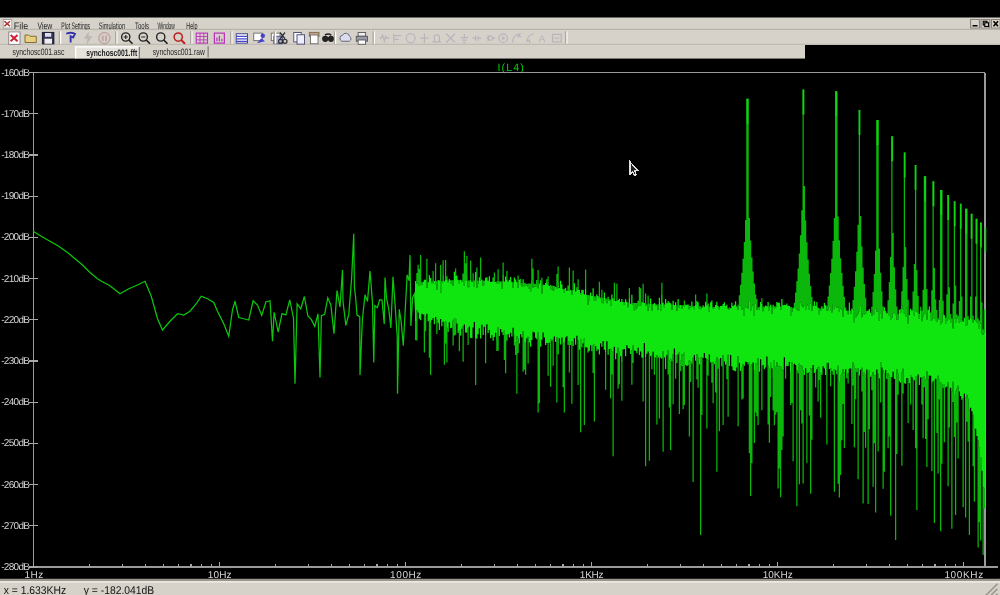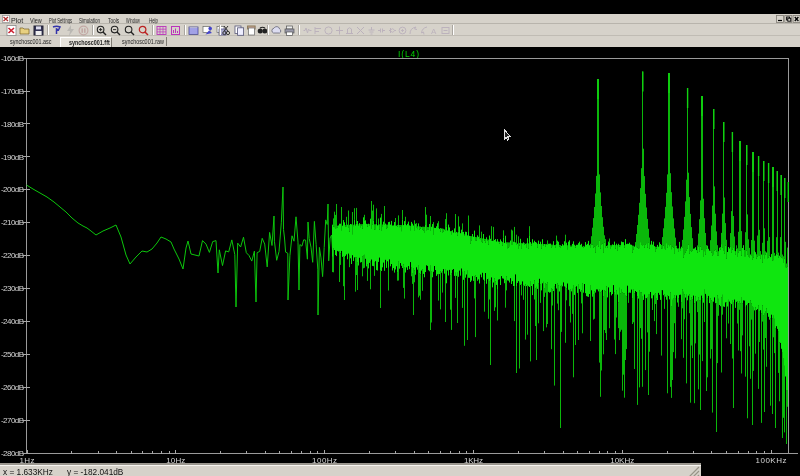--- a/index.html
+++ b/index.html
@@ -12,41 +12,41 @@
   white-space:nowrap; letter-spacing:0.1px;}
 #menu { position:absolute; left:0; top:14px; width:800px; height:10px; background:#d6d2ca;
   border-bottom:1px solid #b8b4ac; }
 .mi { position:absolute; top:1.5px; font-size:7.5px; color:#242424; transform:scaleX(0.8);
   transform-origin:left; white-space:nowrap; }
 #tbar { position:absolute; left:0; top:24px; width:800px; height:12px; background:#d6d2ca;
   border-bottom:1px solid #c0bcb4; }
 .ti { position:absolute; top:1px; width:11px; height:11px; }
 .ti svg { width:11px; height:11px; display:block; }
 .sep { position:absolute; top:1px; width:1px; height:10px; background:#aaa6a0; box-shadow:1px 0 0 #fff; }
-#tabs { position:absolute; left:0; top:36px; width:800px; height:11px; background:#d6d2ca; }
+#tabs { position:absolute; left:0; top:36px; width:644px; height:11px; background:#d6d2ca; }
 .tab { position:absolute; top:1px; height:10px; font-size:7.5px; color:#222;
   text-align:center; line-height:10px; white-space:nowrap; }
 .tab span { display:inline-block; transform:scaleX(0.72); transform-origin:center; }
 #plotwrap { position:absolute; left:0; top:47px; width:800px; height:418px; background:#000; }
-#status { position:absolute; left:0; top:465px; width:701px; height:11px; background:#d6d2ca;
+#status { position:absolute; left:0; top:465px; width:800px; height:11px; background:#d6d2ca;
   border-top:1px solid #f6f4f0; box-shadow:0 -2px 0 #9a968e; }
 #status .st { position:absolute; top:1px; font-size:9px; color:#111;
   transform:scaleX(0.92); transform-origin:left; white-space:nowrap;}
 .al { font-size:8px; fill:#d6d6d6; font-family:"Liberation Sans",sans-serif; }
 .ax { stroke:#a8a8a8; stroke-width:1; }
 #grip { position:absolute; right:0; top:0; width:13px; height:11px; }
 </style></head>
 <body>
 <div id="win">
 <div id="menu">
   <svg style="position:absolute;left:2px;top:1px" width="8" height="8" viewBox="0 0 8 8">
         <rect x="0.5" y="0.5" width="7" height="7" fill="#fff" stroke="#999" stroke-width="0.8"></rect>
         <path d="M1.5 2 L6 6 M6 2 L1.5 6" stroke="#b03030" stroke-width="1.3"></path>
       </svg>
-  <span class="mi" style="left:11px;transform:scaleX(0.95)">Plot</span>
+  <span class="mi" style="left:11px;transform:scaleX(0.95)">File</span>
   <span class="mi" style="left:30px;transform:scaleX(0.73)">View</span>
   <span class="mi" style="left:49px;transform:scaleX(0.55)">Plot Settings</span>
   <span class="mi" style="left:79px;transform:scaleX(0.60)">Simulation</span>
   <span class="mi" style="left:108px;transform:scaleX(0.64)">Tools</span>
   <span class="mi" style="left:126px;transform:scaleX(0.52)">Window</span>
   <span class="mi" style="left:149px;transform:scaleX(0.58)">Help</span>
   <svg style="position:absolute;left:776px;top:1px" width="25" height="8" viewBox="0 0 25 8">
         <rect x="0.5" y="0.5" width="7" height="7" fill="#d8d4cc" stroke="#807c74" stroke-width="0.8"></rect>
         <path d="M2 5.5 H6" stroke="#000" stroke-width="1.2"></path>
         <rect x="8.8" y="0.5" width="7" height="7" fill="#d8d4cc" stroke="#807c74" stroke-width="0.8"></rect>

